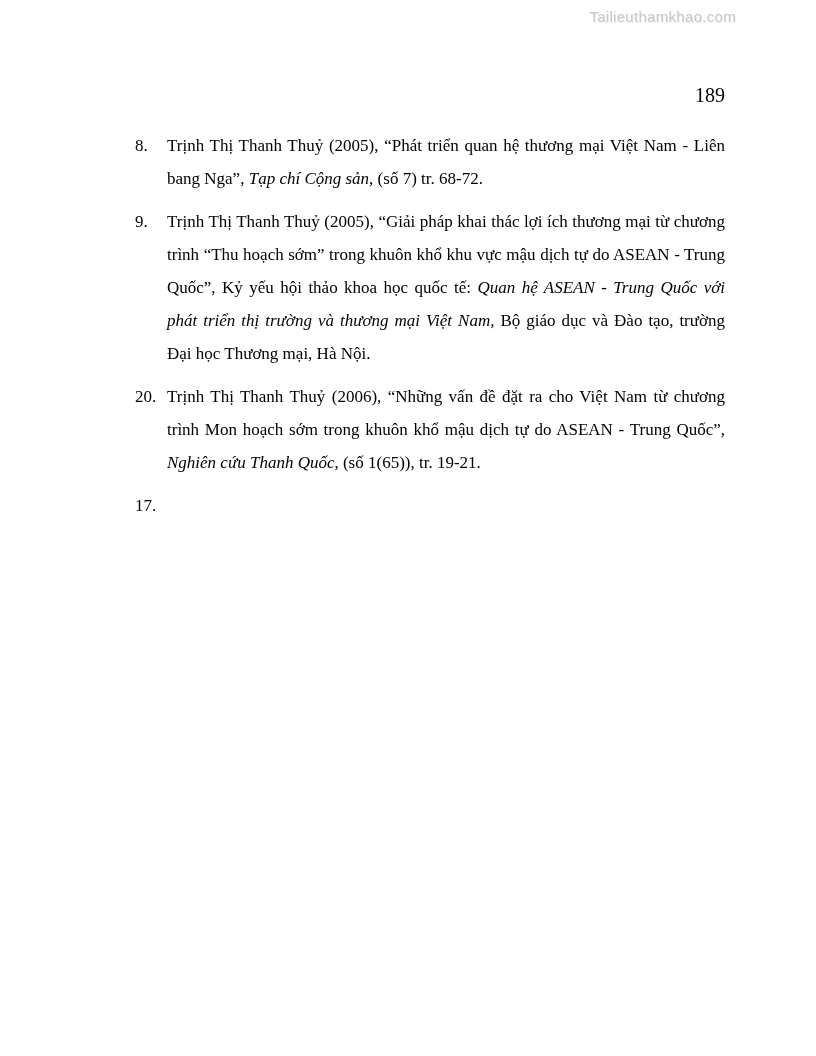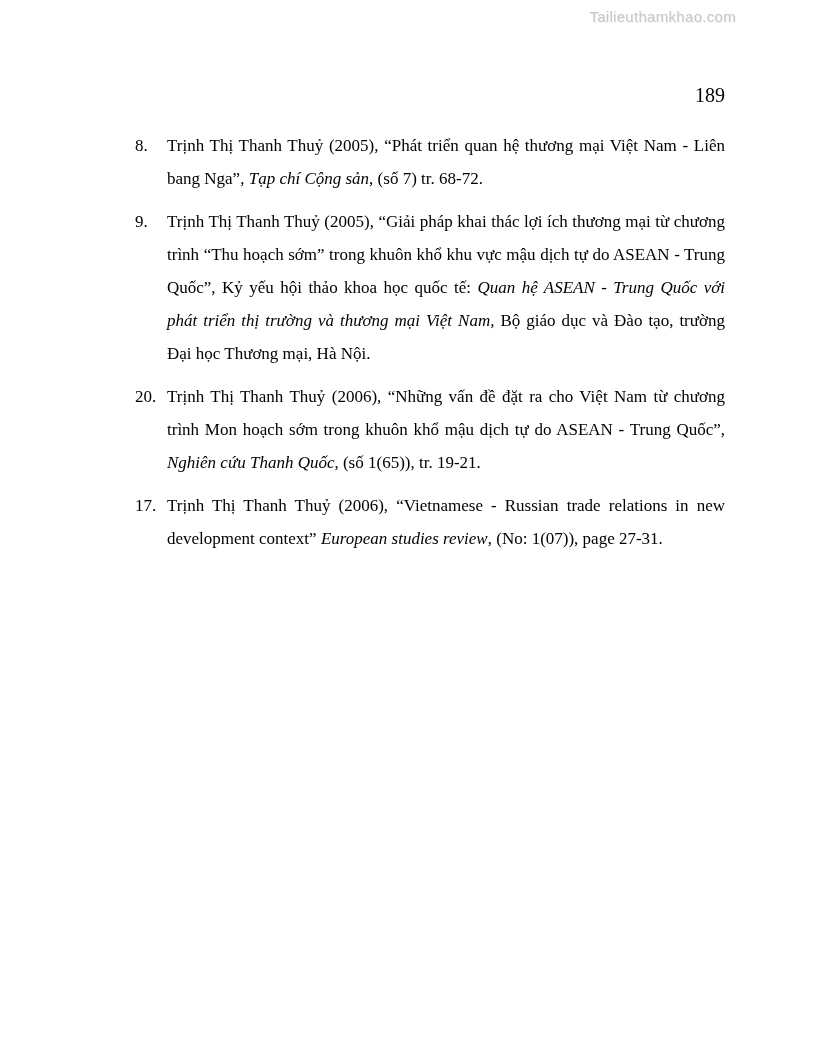--- a/index.html
+++ b/index.html
@@ -62,16 +62,16 @@
 <div class="page">
   <div class="watermark">Tailieuthamkhao.com</div>
 
   <div class="content">
     <p class="page-num">189</p>
 
     <div>
         <p class="ref"><span class="ref-num">8.</span><span><span>Trịnh Thị Thanh Thuỷ (2005), “Phát triển quan hệ thương mại Việt Nam - Liên bang Nga”, </span><i>Tạp chí Cộng sản</i><span>, (số 7) tr. 68-72.</span></span></p>
         <p class="ref"><span class="ref-num">9.</span><span><span>Trịnh Thị Thanh Thuỷ (2005), “Giải pháp khai thác lợi ích thương mại từ chương trình “Thu hoạch sớm” trong khuôn khổ khu vực mậu dịch tự do ASEAN - Trung Quốc”, Kỷ yếu hội thảo khoa học quốc tế: </span><i>Quan hệ ASEAN - Trung Quốc với phát triển thị trường và thương mại Việt Nam,</i><span> Bộ giáo dục và Đào tạo, trường Đại học Thương mại, Hà Nội.</span></span></p>
         <p class="ref"><span class="ref-num">20.</span><span><span>Trịnh Thị Thanh Thuỷ (2006), “Những vấn đề đặt ra cho Việt Nam từ chương trình Mon hoạch sớm trong khuôn khổ mậu dịch tự do ASEAN - Trung Quốc”, </span><i>Nghiên cứu Thanh Quốc</i><span>, (số 1(65)), tr. 19-21.</span></span></p>
-        <p class="ref"><span class="ref-num">17.</span><span><span>Trịnh Thị Thanh Thuỷ (2006), “Vietnamese - Russian trade relations in new development context” </span><i>European studies review</i><span>, (No: 1(07)), page 27-31.</span></span></p>
+        <p class="ref"><span class="ref-num">17.</span></p>
       </div>
   </div>
 </div>
 
 </body></html>

